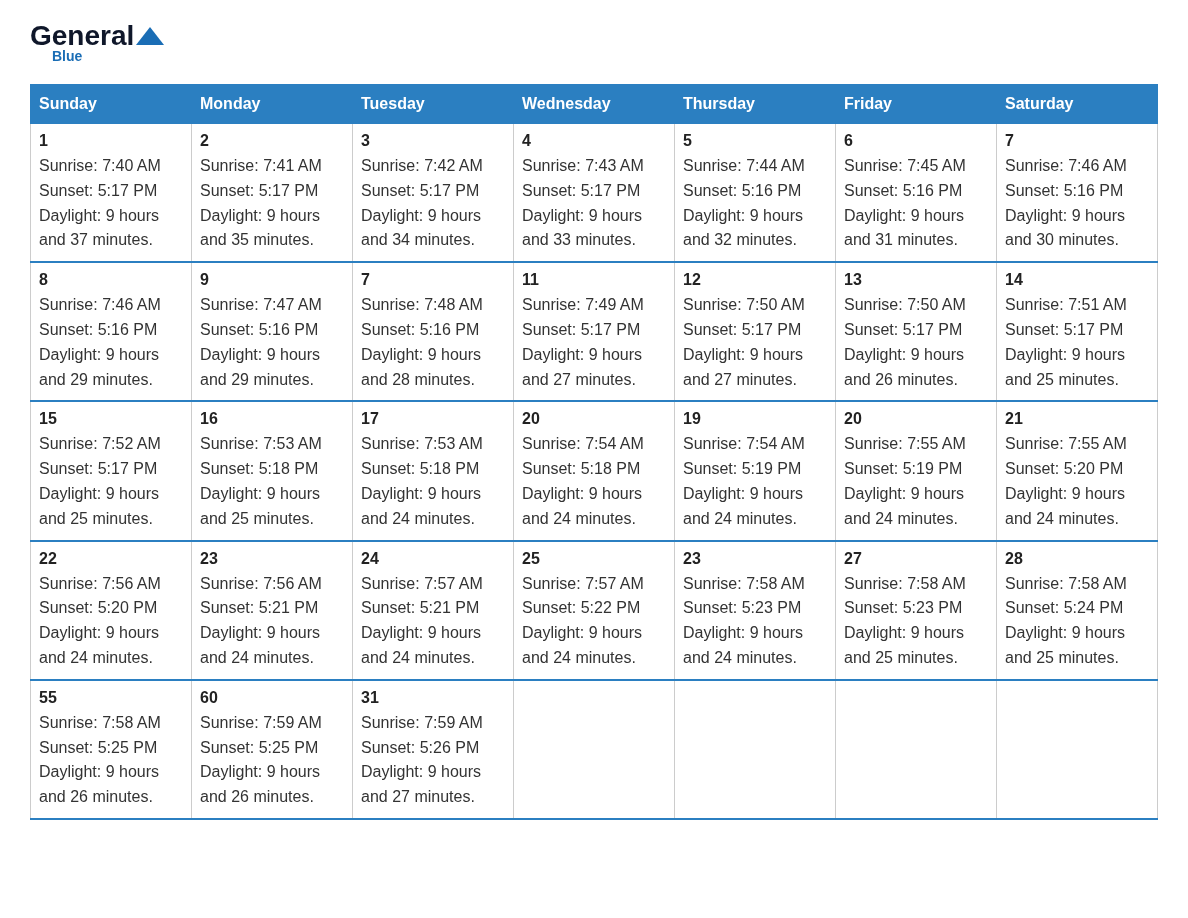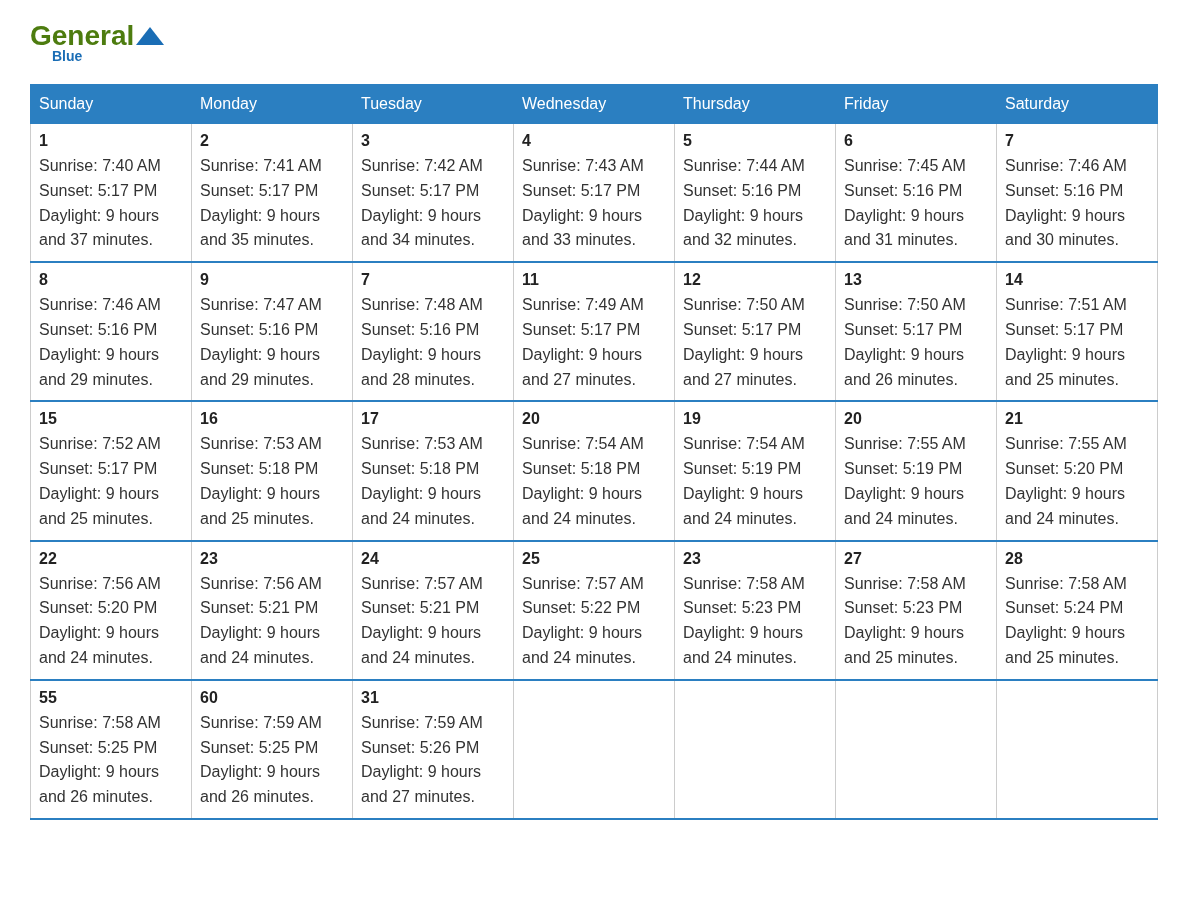--- a/index.html
+++ b/index.html
@@ -21,21 +21,21 @@
       flex-direction: column;
       align-items: flex-start;
     }
     .logo-text {
       display: flex;
       align-items: center;
       font-size: 28px;
       font-weight: bold;
       color: #333;
     }
-    .logo-general { color: #4d7c0f; }
+    .logo-general { color: #0f172a; }
     .logo-triangle {
       width: 0;
       height: 0;
       border-left: 14px solid transparent;
       border-right: 14px solid transparent;
       border-top: 18px solid #1a6db5;
       display: inline-block;
       margin: 0 2px;
       transform: rotate(180deg);
     }
@@ -61,21 +61,21 @@
     }
     table {
       width: 100%;
       border-collapse: collapse;
       table-layout: fixed;
     }
     thead tr th {
       background-color: #2b7fc1;
       color: #fff;
       font-size: 16px;
-      font-weight: normal;
+      font-weight: bold;
       padding: 10px 8px;
       text-align: left;
       border: 1px solid #2b7fc1;
     }
     tbody tr td {
       vertical-align: top;
       padding: 8px;
       font-size: 13px;
       color: #333;
       border: 1px solid #ccc;

